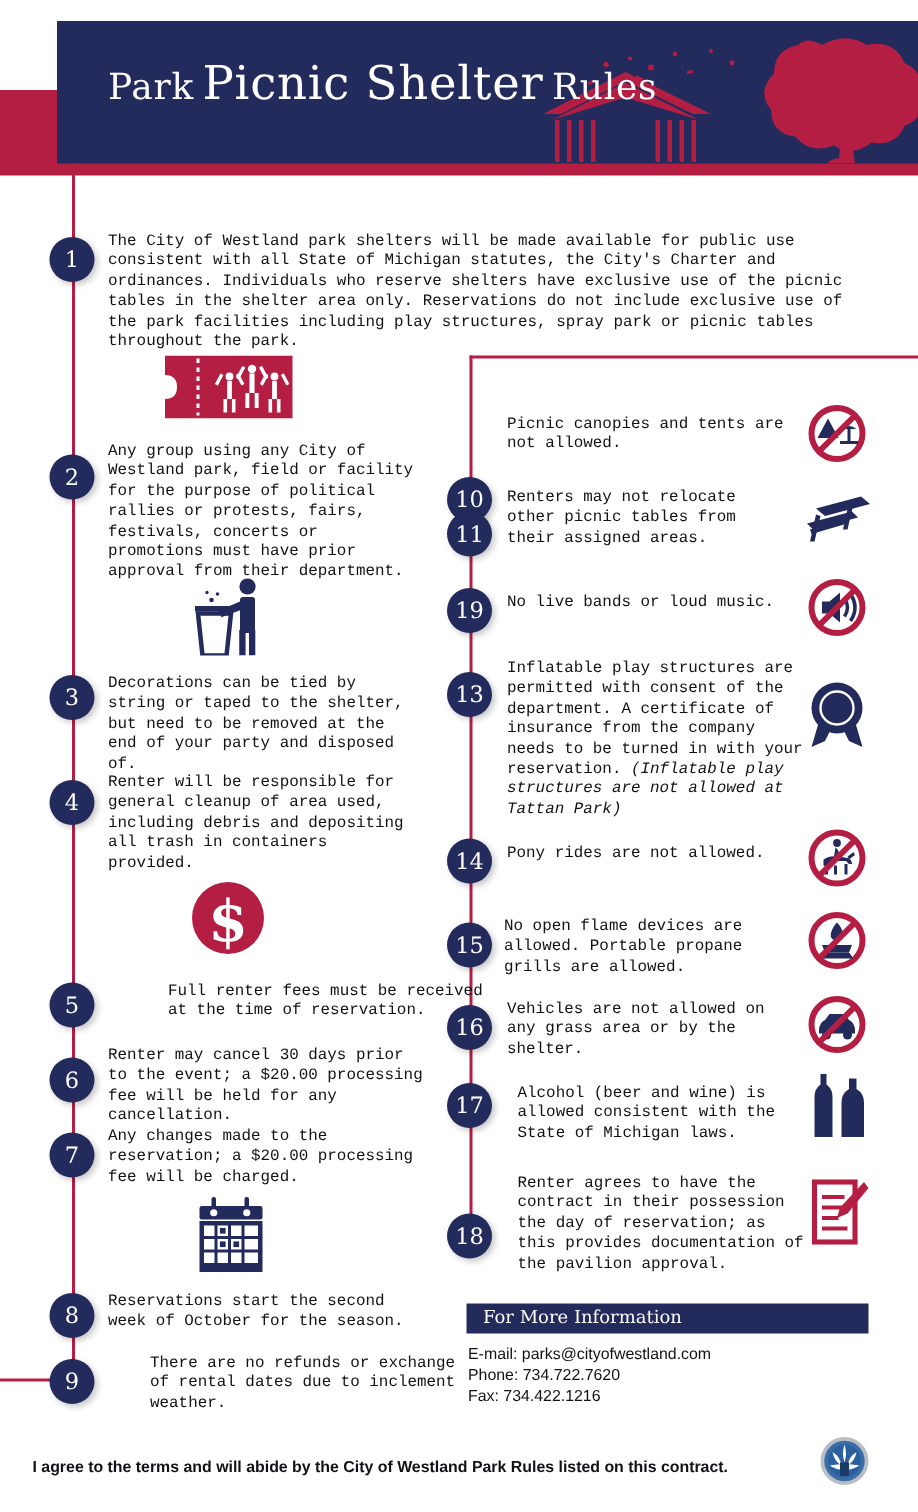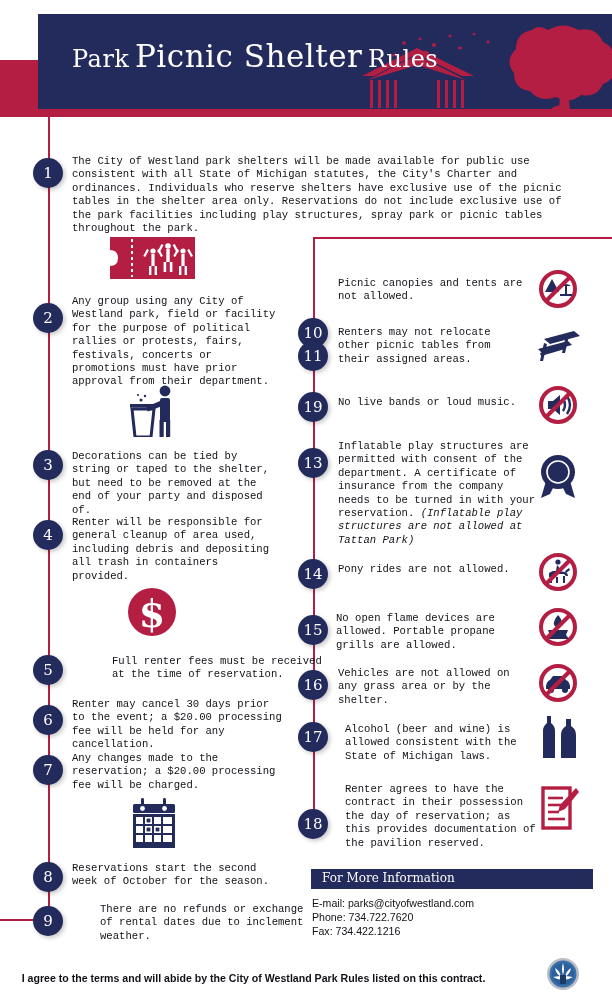--- a/index.html
+++ b/index.html
@@ -68,21 +68,20 @@
   }
   .rule-text i{font-style:italic;}
 
   
   .icon{position:absolute;}
 
   
   .info-bar{
     position:absolute;left:311px;top:869px;width:268px;height:20px;
     background:#232a5c;
-    padding-left:14px;
   }
   .info-bar span{
     position:absolute;left:11px;top:2px;color:#ffffff;
     font-family:"DejaVu Serif", serif;font-size:12px;
   }
   .info-lines{
     position:absolute;left:312px;top:896px;
     color:#111217;font-size:10.6px;line-height:14.2px;
   }
   .agree{
@@ -403,21 +402,21 @@
         <g fill="#232a5c">
           <path d="M6 0 h4 v7 q4 3 4 8 v27 h-12 V15 q0-5 4-8 Z"></path>
           <path d="M25 3 h5 v7 q5 3 5 9 v23 h-15 V19 q0-6 5-9 Z"></path>
         </g>
       </svg>
     </div>
   </div>
 
   <div class="rule">
     <div class="bullet" style="left:298px;top:773px;margin-top:36px;">18</div>
-    <div class="rule-text" style="left:345px;top:783px;width:195px;">Renter agrees to have the contract in their possession the day of reservation; as this provides documentation of the pavilion reserved.</div>
+    <div class="rule-text" style="left:345px;top:783px;width:195px;">Renter agrees to have the contract in their possession the day of reservation; as this provides documentation of the pavilion approval.</div>
     <div class="icon" style="left:541px;top:786px;">
       <svg width="40" height="44" viewBox="0 0 40 44">
         <rect x="2" y="2" width="27" height="40" fill="none" stroke="#b51e43" stroke-width="3.4"></rect>
         <g stroke="#b51e43" stroke-width="2.6">
           <line x1="7" y1="12" x2="22" y2="12"></line>
           <line x1="7" y1="19" x2="22" y2="19"></line>
           <line x1="7" y1="26" x2="18" y2="26"></line>
           <line x1="7" y1="33" x2="24" y2="33"></line>
         </g>
         <g fill="#b51e43">

